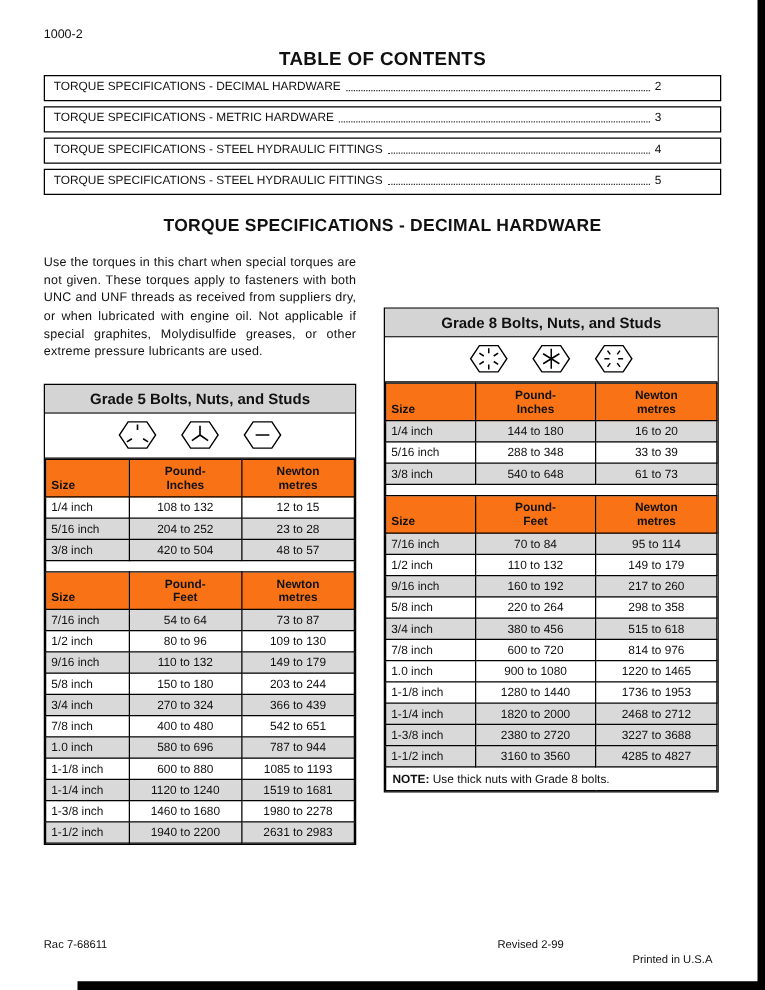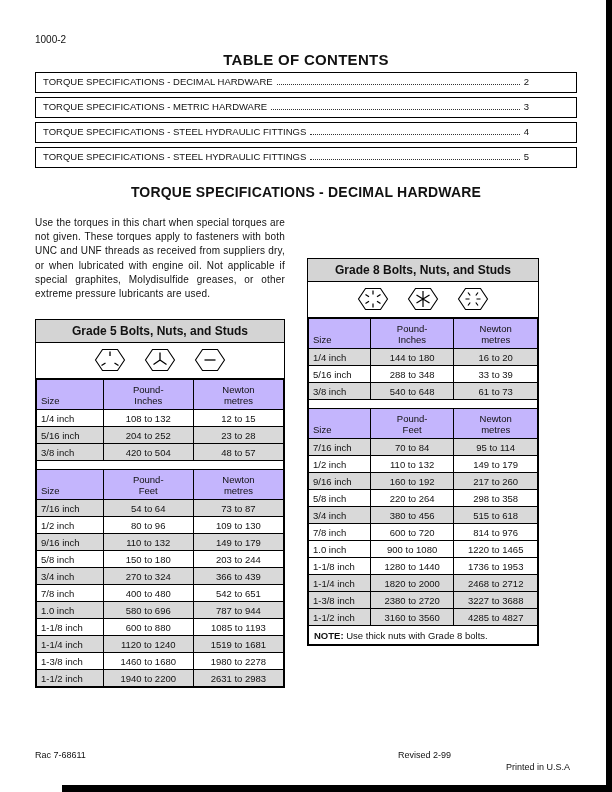--- a/index.html
+++ b/index.html
@@ -5,21 +5,21 @@
   * { box-sizing: border-box; margin: 0; padding: 0; }
   html, body { background: #ffffff; }
   body { font-family: "Liberation Sans", "DejaVu Sans", sans-serif; color: #111; }
 
   .page {
     position: relative;
     width: 612px;
     height: 792px;
     background: #fff;
     overflow: hidden;
-    padding: 34px 35px 0 35px;
+    padding: 22px 35px 0 35px;
   }
 
   
   .edge-right  { position: absolute; top: 0; right: 0; width: 6px; height: 100%; background: #000; }
   .edge-bottom { position: absolute; bottom: 0; left: 62px; right: 0; height: 7px; background: #000; }
 
   .page-number { font-size: 10px; margin-bottom: 6px; }
 
   .toc-title {
     text-align: center;
@@ -45,21 +45,21 @@
   .section-title {
     text-align: center;
     font-size: 14px;
     font-weight: bold;
     letter-spacing: 0.2px;
     margin: 16px 0 16px 0;
   }
 
   .columns { display: flex; gap: 22px; align-items: center; }
   .col-left  { width: 250px; flex: none; }
-  .col-right { width: 232px; flex: none; }
+  .col-right { width: 268px; flex: none; }
 
   .intro {
     font-size: 10px;
     line-height: 1.42;
     text-align: justify;
     letter-spacing: 0.2px;
     margin-bottom: 18px;
   }
 
   
@@ -78,26 +78,26 @@
     gap: 18px;
     padding: 4px 0 5px 0;
     border-bottom: 1px solid #000;
     background: #fff;
   }
   .tq-icons svg { display: block; }
 
   table.tq-grid { width: 100%; border-collapse: collapse; font-size: 9.5px; }
   .tq-grid th, .tq-grid td { border: 1px solid #000; padding: 2.5px 4px; }
   .tq-grid th {
-    font-weight: normal;
+    font-weight: bold;
     text-align: center;
     vertical-align: bottom;
     padding-top: 4px;
     padding-bottom: 3px;
-    background: #c4b5fd;
+    background: #f97316;
   }
   .tq-grid th.size-h { text-align: left; }
   .pre { white-space: pre-line; }
   .tq-grid td.size { text-align: left; }
   .tq-grid td.val  { text-align: center; }
   .tq-grid tr.shaded td { background: #d9d9d9; }
   .tq-grid tr.spacer-row td { height: 9px; padding: 0; background: #fff; }
   .tq-grid .note-cell { text-align: left; padding: 3.5px 5px; }
   .note-label { font-weight: bold; }
   .note-text  { }

